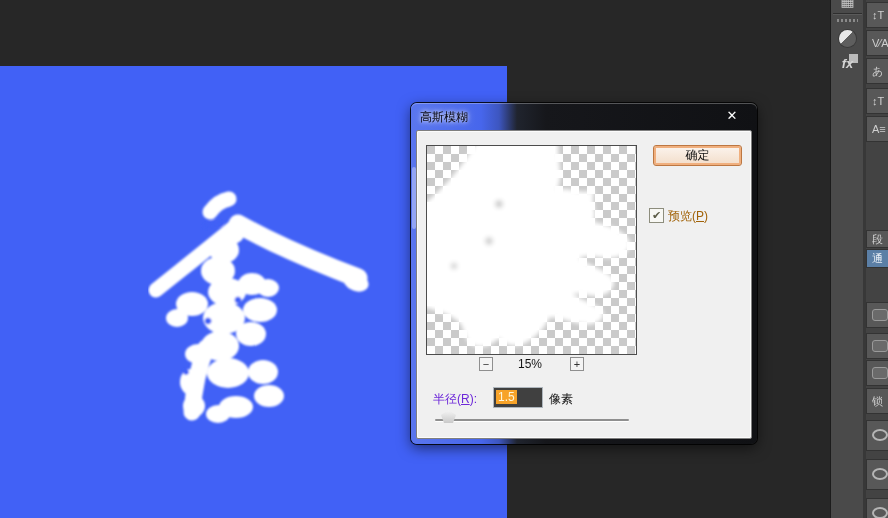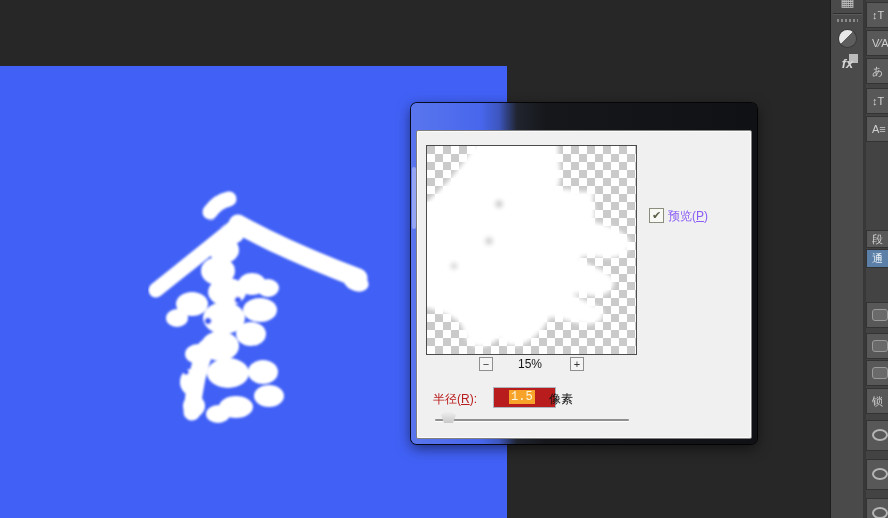--- a/index.html
+++ b/index.html
@@ -50,44 +50,44 @@
 
   .preview-box{position:absolute;left:9px;top:14px;width:209px;height:208px;
       border:1px solid #4c4c4c;background:#fff;}
   .zoom-btn{position:absolute;top:226px;width:14px;height:14px;background:#f4f4f4;
       border:1px solid #8f8f8f;font-size:11px;line-height:12px;text-align:center;color:#333;padding:0;}
   .zoom-minus{left:62px;}
   .zoom-plus{left:153px;}
   .zoom-level{position:absolute;left:78px;top:226px;width:70px;text-align:center;
       font-size:12px;color:#151515;}
 
-  .radius-label{position:absolute;left:16px;top:260px;font-size:12px;color:#b91c1c;}
+  .radius-label{position:absolute;left:16px;top:260px;font-size:12px;color:#6d28d9;}
   .radius-unit{position:absolute;left:132px;top:260px;font-size:12px;color:#151515;}
   .u{text-decoration:underline;}
-  .radius-field{position:absolute;left:76px;top:256px;width:46px;height:19px;background:#b91c1c;
-      border:1px solid #aeb6bd;font-size:12px;line-height:19px;padding-left:15px;font-family:Liberation Mono, monospace;}
+  .radius-field{position:absolute;left:76px;top:256px;width:46px;height:19px;background:#404040;
+      border:1px solid #aeb6bd;font-size:12px;line-height:19px;padding-left:2px;}
   .sel-text{background:#f7a329;color:#fff6dc;padding:0 2px;}
 
   .slider-track{position:absolute;left:18px;top:288px;width:194px;height:2px;background:#8f8f8f;
       border-radius:2px;box-shadow:0 1px 0 rgba(255,255,255,.9);}
   .slider-thumb{position:absolute;left:24px;top:279px;width:15px;height:13px;
       background:linear-gradient(#f5f5f5,#c9c9c9);
       clip-path:polygon(50% 0,100% 38%,80% 100%,20% 100%,0 38%);
       filter:drop-shadow(0 0 1px #555);}
 
   .btn{position:absolute;left:236px;width:89px;height:21px;font-size:12px;color:#111;
       text-align:center;border-radius:3px;padding:0;}
   .btn-ok{top:14px;border:1px solid #bc7742;background:linear-gradient(#fbf4ee,#f3ddc9);
       box-shadow:inset 0 0 0 2px #f0af7e;}
   .btn-cancel{top:43px;border:1px solid #8a8a8a;background:linear-gradient(#f9f9f9,#dedede);}
 
   .chk-row{position:absolute;left:232px;top:76px;height:16px;}
   .chk-box{position:absolute;left:0;top:1px;width:13px;height:13px;background:#f8f8f4;
       border:1px solid #8d8d7d;font-size:11px;line-height:12px;text-align:center;color:#5c5c46;}
-  .chk-label{position:absolute;left:19px;top:1px;font-size:12px;color:#8b5cf6;white-space:nowrap;}
+  .chk-label{position:absolute;left:19px;top:1px;font-size:12px;color:#a16207;white-space:nowrap;}
 </style>
 </head>
 <body>
 
 <div class="screen">
 
   <div class="canvas" style="background:#4161f6;">
     <svg class="artwork" width="240" height="270" viewBox="0 0 240 270">
       <defs>
           <filter id="soft" x="-20%" y="-20%" width="140%" height="140%">
@@ -155,20 +155,24 @@
     <div class="prow" style="top:302px"><span class="boxicon"></span></div>
     <div class="prow" style="top:333px"><span class="boxicon"></span></div>
     <div class="prow" style="top:360px"><span class="boxicon"></span></div>
     <div class="prow" style="top:388px">锁</div>
     <div class="prow" style="top:420px;height:29px"><span class="eye"></span></div>
     <div class="prow" style="top:459px;height:29px"><span class="eye"></span></div>
     <div class="prow" style="top:498px;height:29px"><span class="eye"></span></div>
   </div>
 
   <div class="dlg">
+    <div class="titlebar">
+      <span class="title">高斯模糊</span>
+      <span class="close-btn">✕</span>
+    </div>
     <div class="client">
 
       <div class="preview-box">
         <svg width="209" height="208" viewBox="0 0 209 208">
           <defs>
             <pattern id="checker" width="16" height="16" patternUnits="userSpaceOnUse">
               <rect width="16" height="16" fill="#ffffff"></rect>
               <rect width="8" height="8" fill="#cacaca"></rect>
               <rect x="8" y="8" width="8" height="8" fill="#cacaca"></rect>
             </pattern>
@@ -196,20 +200,21 @@
       <div class="zoom-level">15%</div>
       <button class="zoom-btn zoom-plus">+</button>
 
       <div class="radius-label"><span>半径(</span><span class="u">R</span><span>):</span></div>
       <div class="radius-field"><span class="sel-text">1.5</span></div>
       <div class="radius-unit">像素</div>
 
       <div class="slider-track"></div>
       <div class="slider-thumb"></div>
 
+      <button class="btn btn-ok">确定</button>
 
       <div class="chk-row">
         <span class="chk-box">✔</span>
         <span class="chk-label"><span>预览(</span><span class="u">P</span><span>)</span></span>
       </div>
 
     </div>
   </div>
 
 </div>

